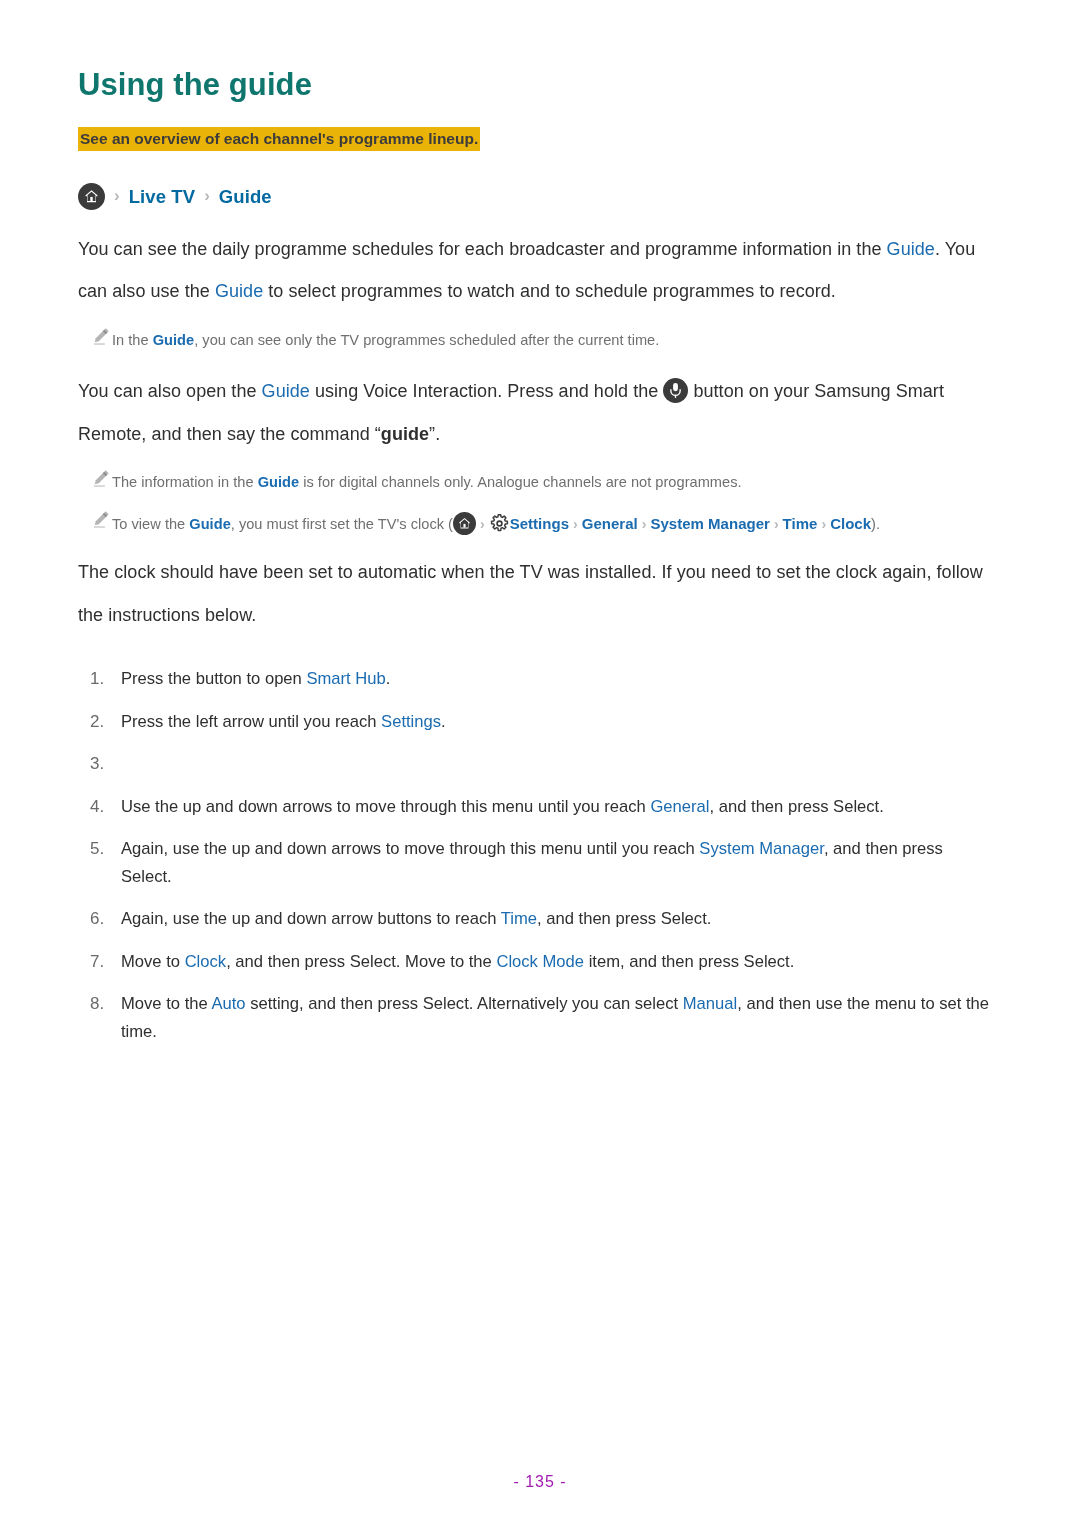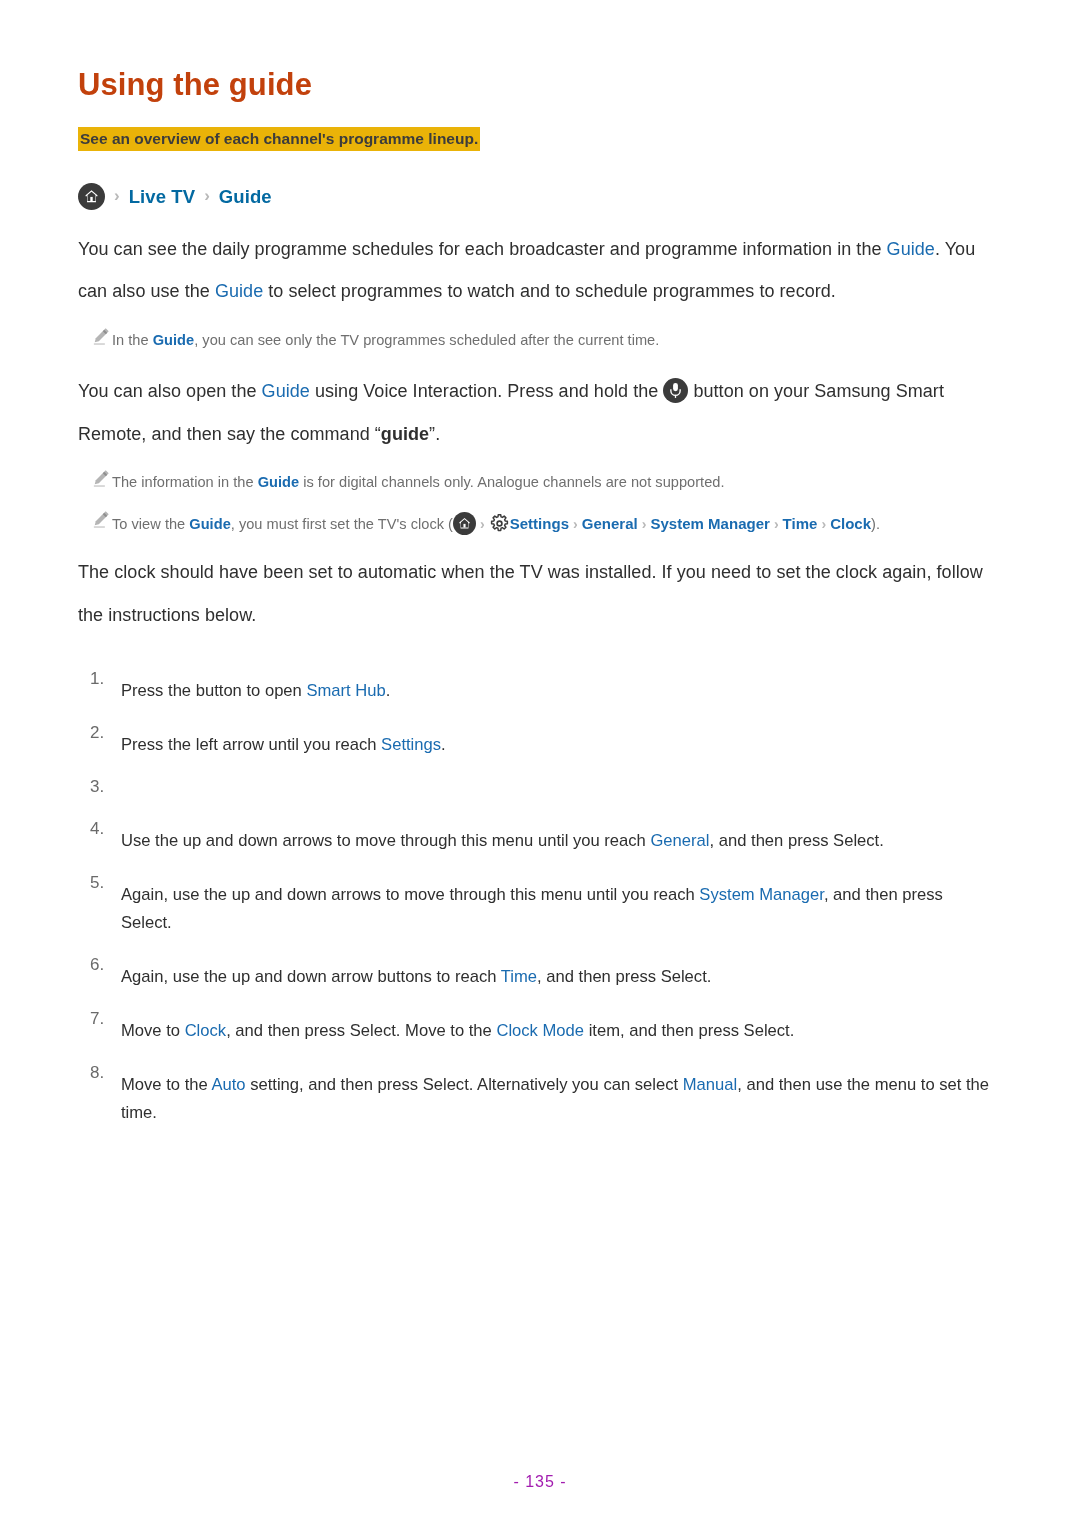--- a/index.html
+++ b/index.html
@@ -20,21 +20,21 @@
     position: relative;
     width: 1080px;
     height: 1527px;
     box-sizing: border-box;
     padding: 0 78px;
   }
   
   .doc-title {
     font-size: 31px;
     font-weight: 600;
-    color: #c2410c;
+    color: #0f766e;
     letter-spacing: 0.1px;
     margin: 0;
     padding-top: 66px;
     line-height: 1.25;
   }
   
   .subtitle-wrap {
     margin-top: 22px;
     line-height: 1;
   }
@@ -152,21 +152,21 @@
   }
   .step-num {
     flex: none;
     width: 43px;
     color: #6a6a6a;
     font-size: 17px;
     text-align: left;
     padding-left: 12px;
     box-sizing: border-box;
   }
-  .step-body { flex: 1; padding-right: 8px; margin-top: 12px; }
+  .step-body { flex: 1; padding-right: 8px; }
 
   
   .footer {
     position: absolute;
     left: 0;
     right: 0;
     bottom: 36px;
     text-align: center;
     font-size: 16px;
     color: #a21caf;
@@ -221,21 +221,21 @@
   </p>
 
   <div class="note">
     <span class="icon-pencil">
       <svg width="22" height="22" viewBox="0 0 24 24" aria-hidden="true">
         <path d="M17.1 3.6 20.4 6.9 9.6 17.7 5.2 18.8 6.3 14.4 17.1 3.6z" fill="#b5b5b5"></path>
         <path d="M15.5 5.2 18.8 8.5 17.3 10 14 6.7 15.5 5.2z" fill="#8f8f8f"></path>
         <rect x="4.2" y="20" width="12" height="1.5" fill="#c9c9c9"></rect>
       </svg>
     </span>
-    <span class="note-text"><span>The information in the </span><span class="lk">Guide</span><span> is for digital channels only. Analogue channels are not supported.</span></span>
+    <span class="note-text"><span>The information in the </span><span class="lk">Guide</span><span> is for digital channels only. Analogue channels are not programmes.</span></span>
   </div>
 
   <div class="note">
     <span class="icon-pencil">
       <svg width="22" height="22" viewBox="0 0 24 24" aria-hidden="true">
         <path d="M17.1 3.6 20.4 6.9 9.6 17.7 5.2 18.8 6.3 14.4 17.1 3.6z" fill="#b5b5b5"></path>
         <path d="M15.5 5.2 18.8 8.5 17.3 10 14 6.7 15.5 5.2z" fill="#8f8f8f"></path>
         <rect x="4.2" y="20" width="12" height="1.5" fill="#c9c9c9"></rect>
       </svg>
     </span>

